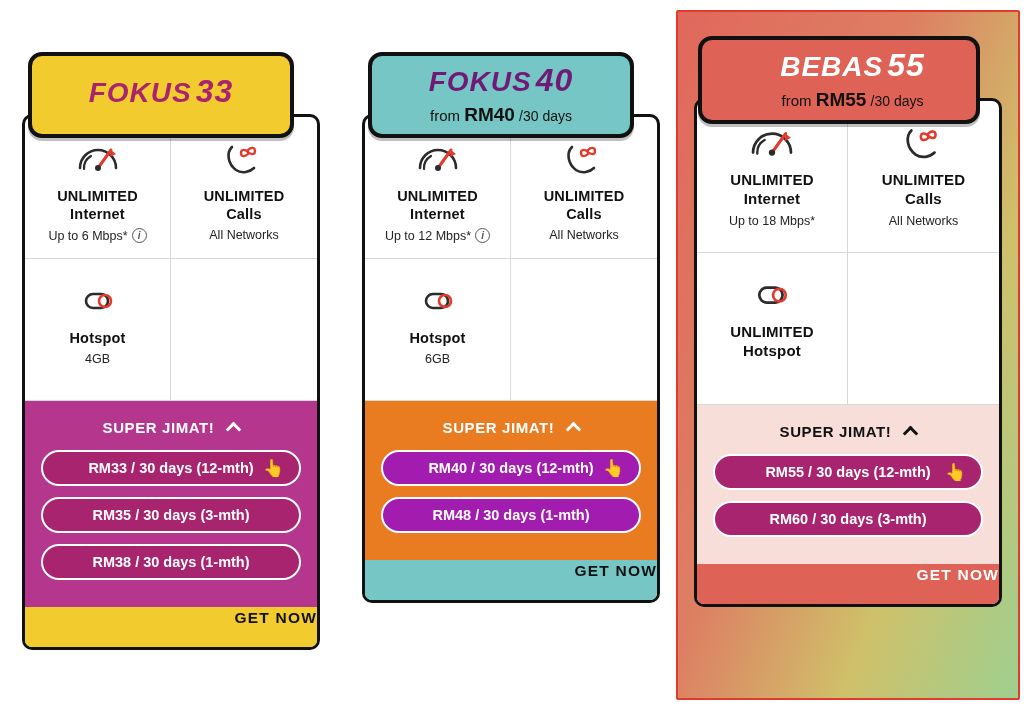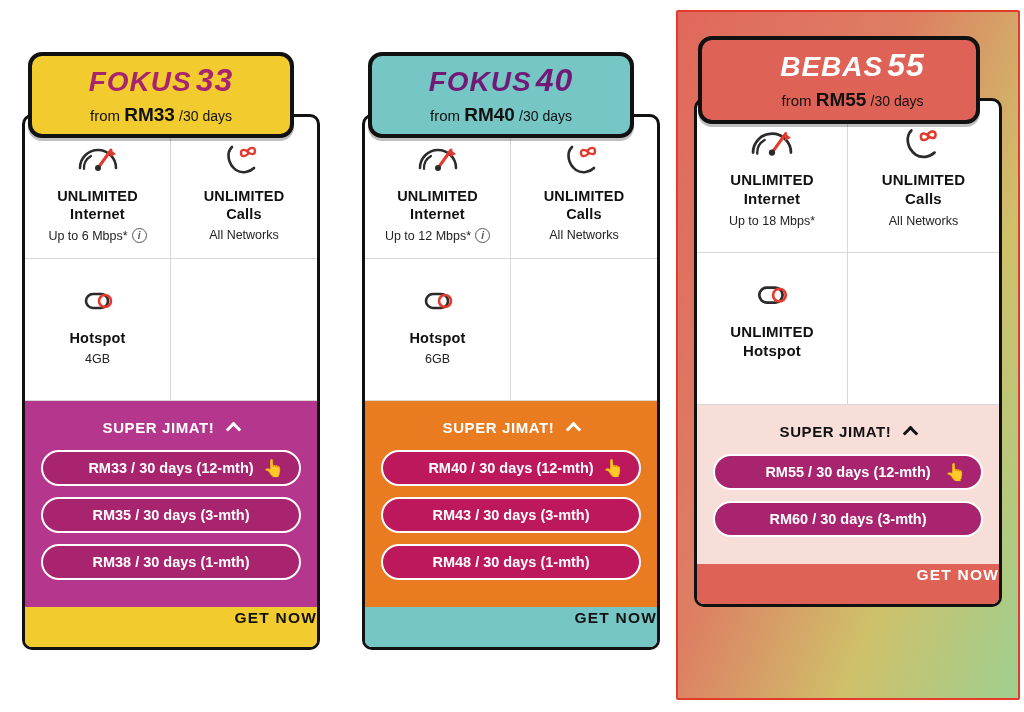--- a/index.html
+++ b/index.html
@@ -177,21 +177,21 @@
   #plan-0 .badge-title { color: #a8246f; }
   #plan-0 .jimat { background: #b4378d; }
   #plan-0 .price-opt { background: #a8246f; }
   #plan-0 .getnow-wrap { background: #f2cb2e; }
 
   
   #plan-1 { left: 362px; }
   #plan-1 .badge { background: #76c6c6; }
   #plan-1 .badge-title { color: #701a75; }
   #plan-1 .jimat { background: #e97b21; }
-  #plan-1 .price-opt { background: #be185d; }
+  #plan-1 .price-opt { background: #a21caf; }
   #plan-1 .getnow-wrap { background: #76c6c6; }
 
   
   #plan-2 {
     left: 676px;
     top: 10px;
     width: 348px;
   }
   #plan-2 .highlight-frame {
     position: absolute;
@@ -226,25 +226,20 @@
 </head>
 <body>
 
 <div class="stage">
 
   <div class="plan" id="plan-0">
     <div class="badge">
       <div class="badge-title">
         <span>FOKUS</span><span class="num">33</span>
       </div>
-      <div class="badge-sub">
-        <span>from</span>
-        <span class="price">RM33</span>
-        <span class="days">/30 days</span>
-      </div>
     </div>
 
     <div class="card-body">
       <div class="features">
 
         <div class="feat">
           <div class="feat-icon">
             <svg width="46" height="38" viewBox="0 0 46 38">
               <path d="M5 30 A18 18 0 0 1 41 30" fill="none" stroke="#2b2b2b" stroke-width="2.6" stroke-linecap="round"></path>
               <path d="M9 31 A14 14 0 0 1 16 18" fill="none" stroke="#2b2b2b" stroke-width="2.2" stroke-linecap="round"></path>
@@ -387,21 +382,20 @@
 
       <div class="jimat">
         <div class="jimat-head">
           <span>SUPER JIMAT!</span>
           <span class="chev"></span>
         </div>
         <button class="price-opt">
           <span>RM40 / 30 days (12-mth)</span>
           <span class="cursor-hand">👆</span>
         </button>
-        <button class="price-opt">RM43 / 30 days (3-mth)</button>
         <button class="price-opt">RM48 / 30 days (1-mth)</button>
       </div>
 
       <div class="getnow-wrap">
         <div class="getnow">GET NOW</div>
       </div>
     </div>
   </div>
 
   <div class="plan" id="plan-2">

